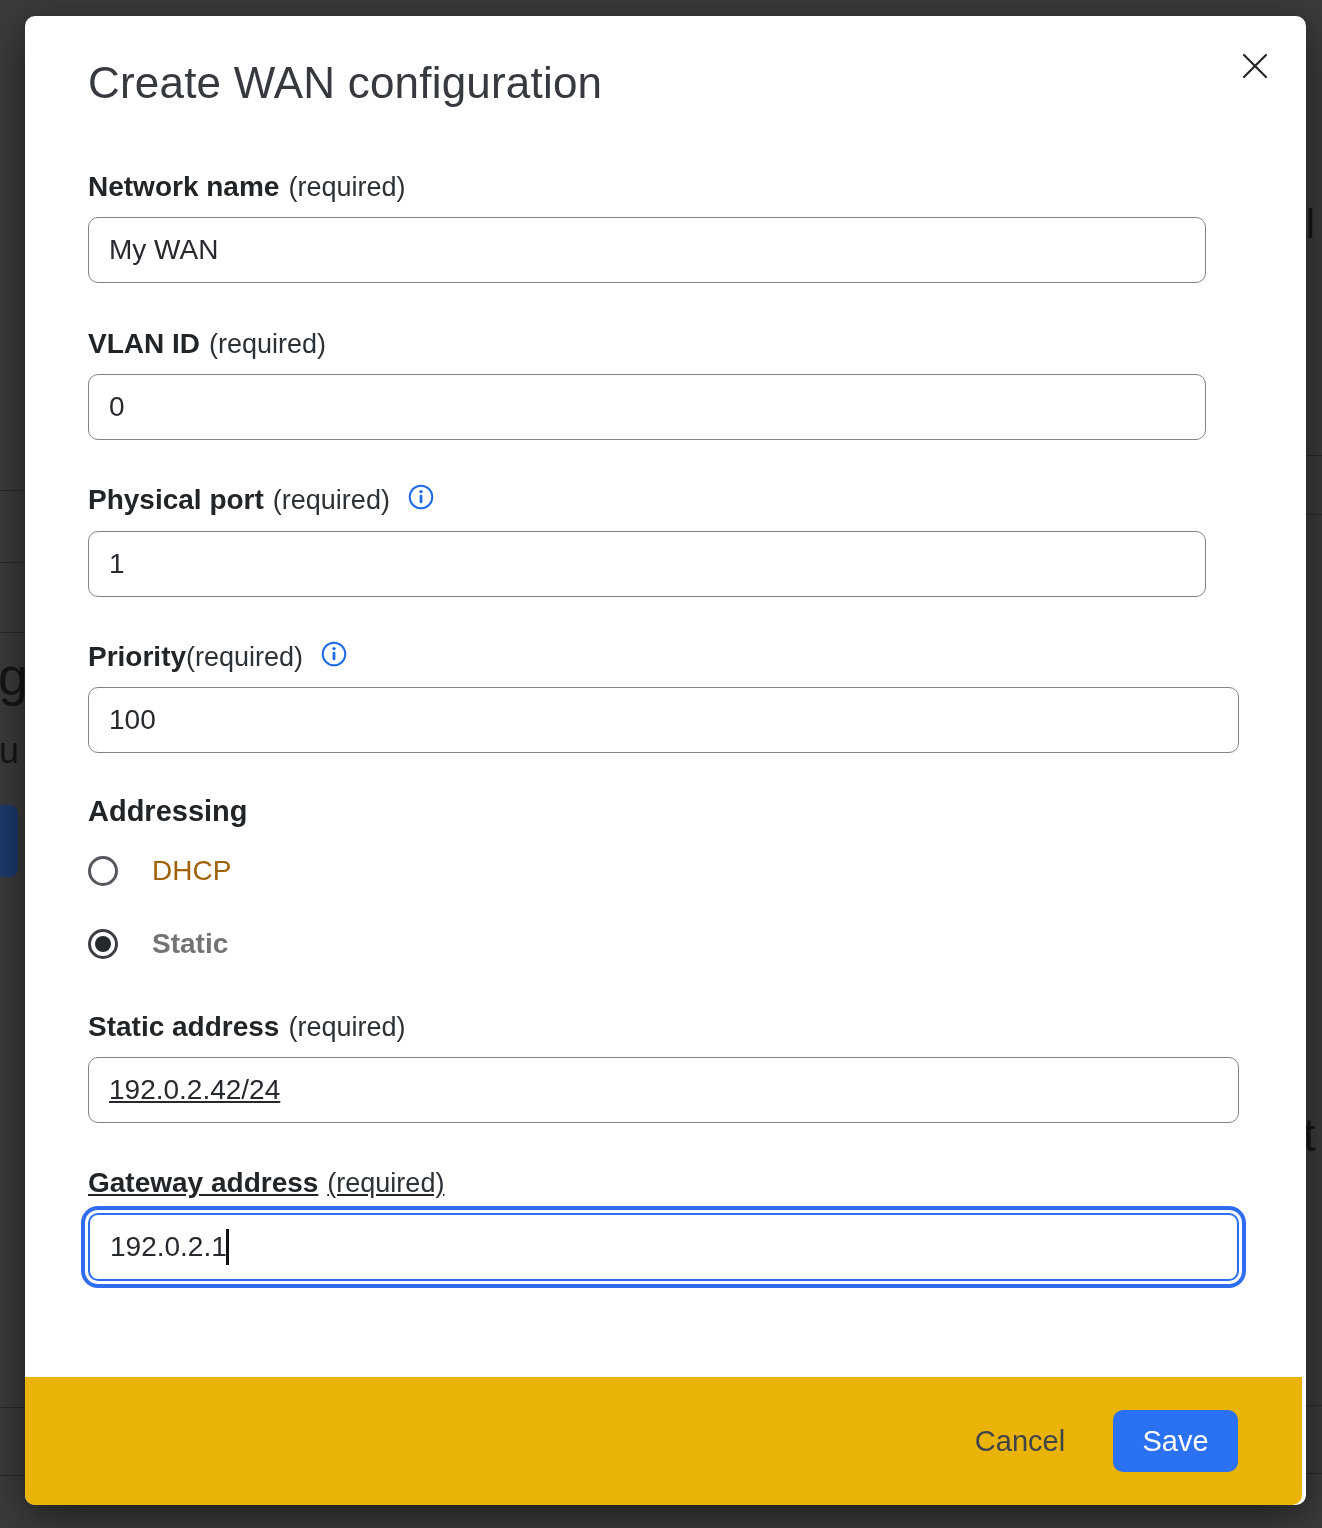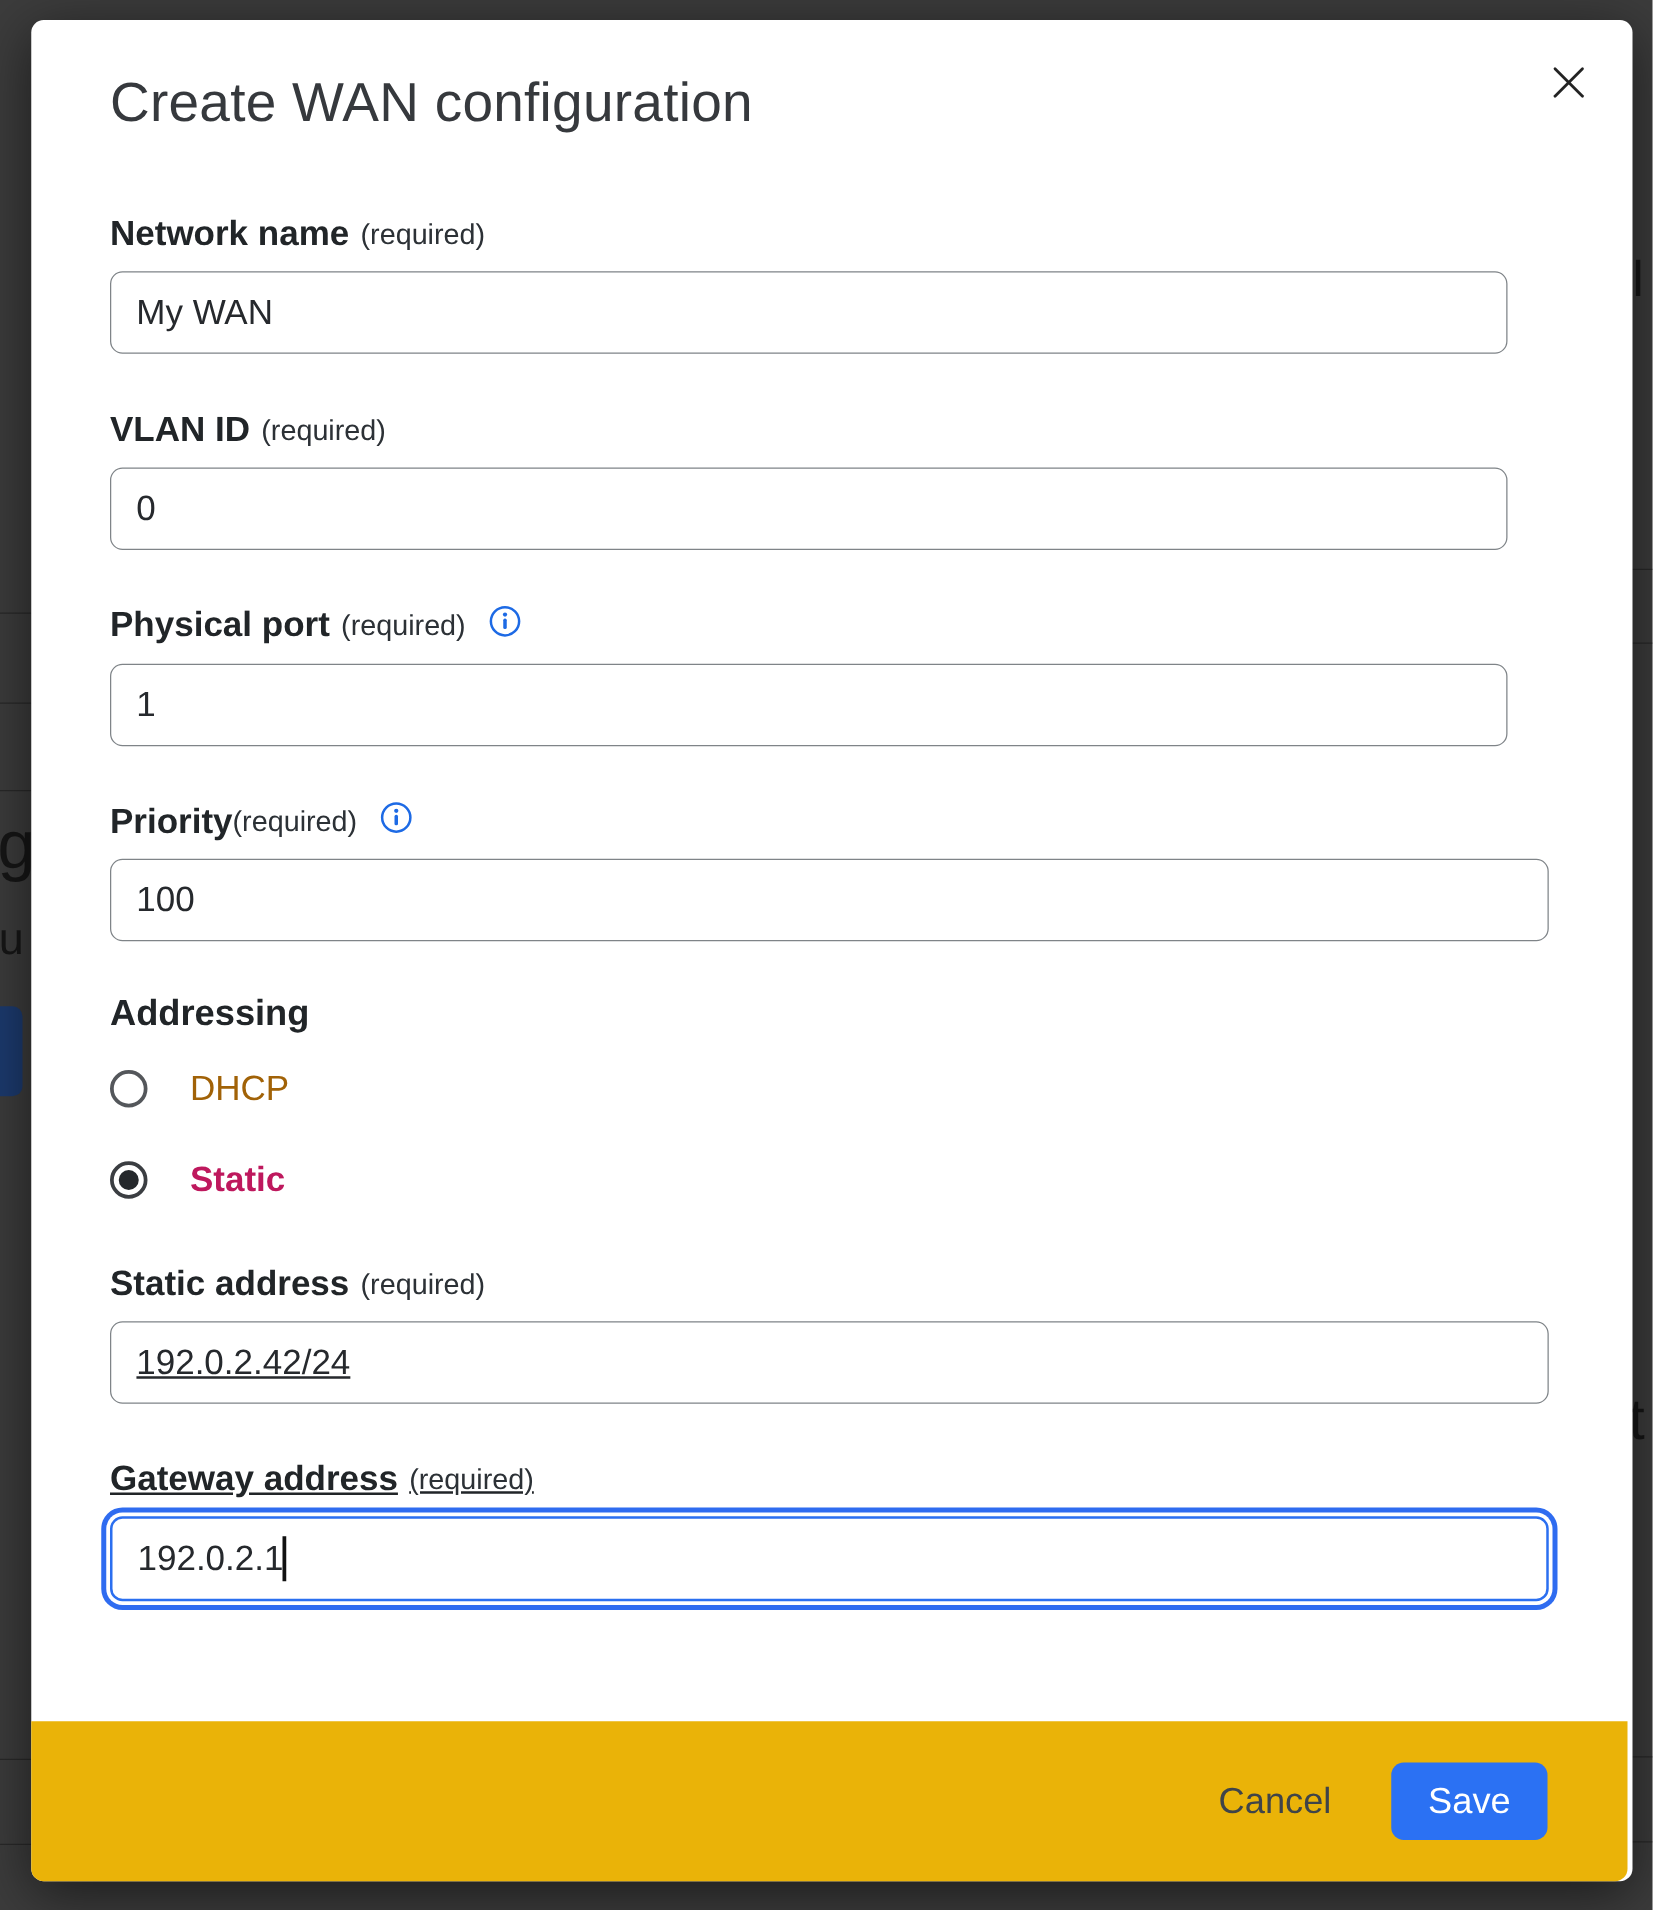--- a/index.html
+++ b/index.html
@@ -30,21 +30,21 @@
   }
   .close-btn{
     position:absolute;left:1206px;top:26px;width:48px;height:48px;
     display:flex;align-items:center;justify-content:center;cursor:pointer;
     background:none;border:none;padding:0;
   }
   .field-label{
     position:absolute;left:63px;height:34px;display:flex;align-items:center;
     font-size:28px;font-weight:700;color:#212528;white-space:nowrap;
   }
-  .req{font-weight:400;color:#2c3136;font-size:23px;margin-left:9px;}
+  .req{font-weight:400;color:#2c3136;font-size:27px;margin-left:9px;}
   .req.tight{margin-left:0;}
   .info-icon{margin-left:18px;display:inline-block;}
   .tb{
     position:absolute;left:63px;width:1118px;height:66px;box-sizing:border-box;
     border:1.5px solid #7f8488;border-radius:10px;background:#fff;
     font-family:"Liberation Sans","DejaVu Sans",sans-serif;
     font-size:28px;color:#26292d;padding:0 20px;outline:none;
   }
   .tb.wide{width:1151px;}
   .input-wrap{position:absolute;left:63px;width:1151px;height:68px;}
@@ -61,21 +61,21 @@
     position:absolute;left:63px;height:32px;display:flex;align-items:center;cursor:pointer;
   }
   .radio-circle{
     width:30px;height:30px;border-radius:50%;box-sizing:border-box;
     border:3px solid #54575b;background:#fff;flex:0 0 auto;
     display:flex;align-items:center;justify-content:center;
   }
   .radio-circle.checked{border-color:#3b3e42;}
   .radio-dot{width:16px;height:16px;border-radius:50%;background:#25282c;}
   .radio-label{margin-left:34px;font-size:28px;color:#a16207;}
-  .radio-label.selected{font-weight:700;color:#be185d;}
+  .radio-label.selected{font-weight:700;color:#737373;}
 
   
   .modal-footer{
     position:absolute;left:0;top:1361px;width:1277px;height:128px;
     background:#eab308;border-radius:0 0 10px 10px;
   }
   .cancel-btn{
     position:absolute;left:925px;top:33px;width:140px;height:62px;
     background:none;border:none;font-family:inherit;
     font-size:29px;color:#3f4449;cursor:pointer;

